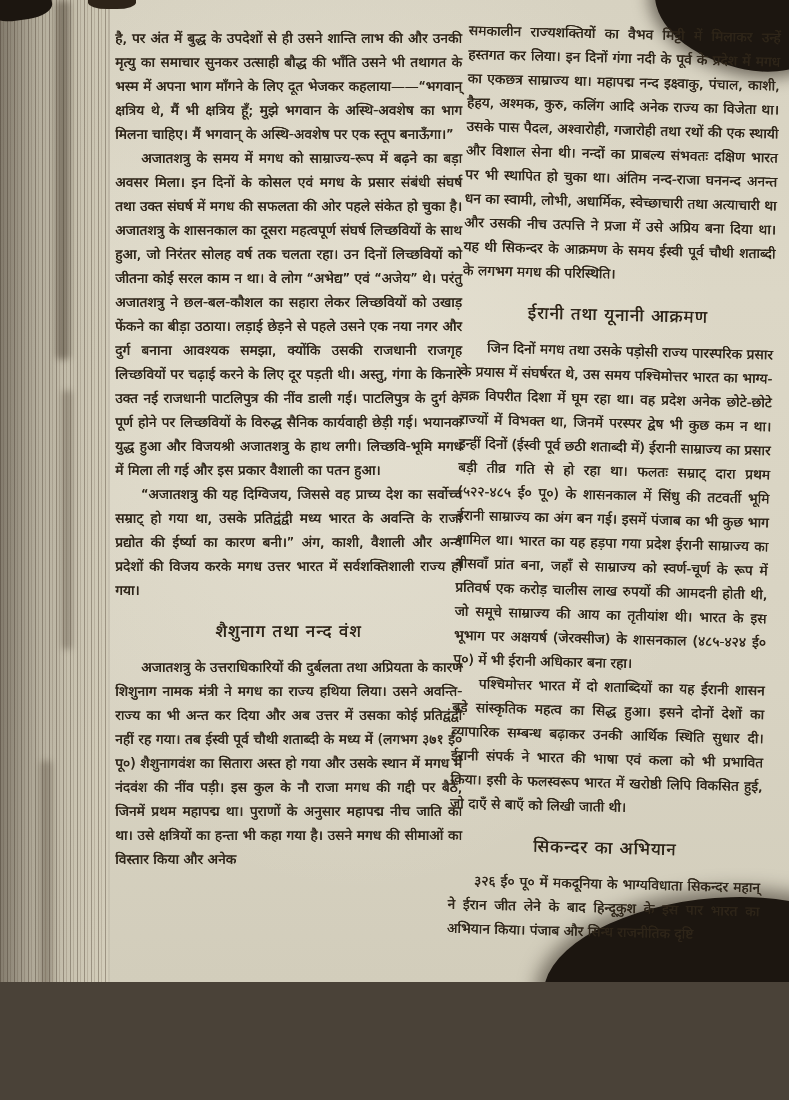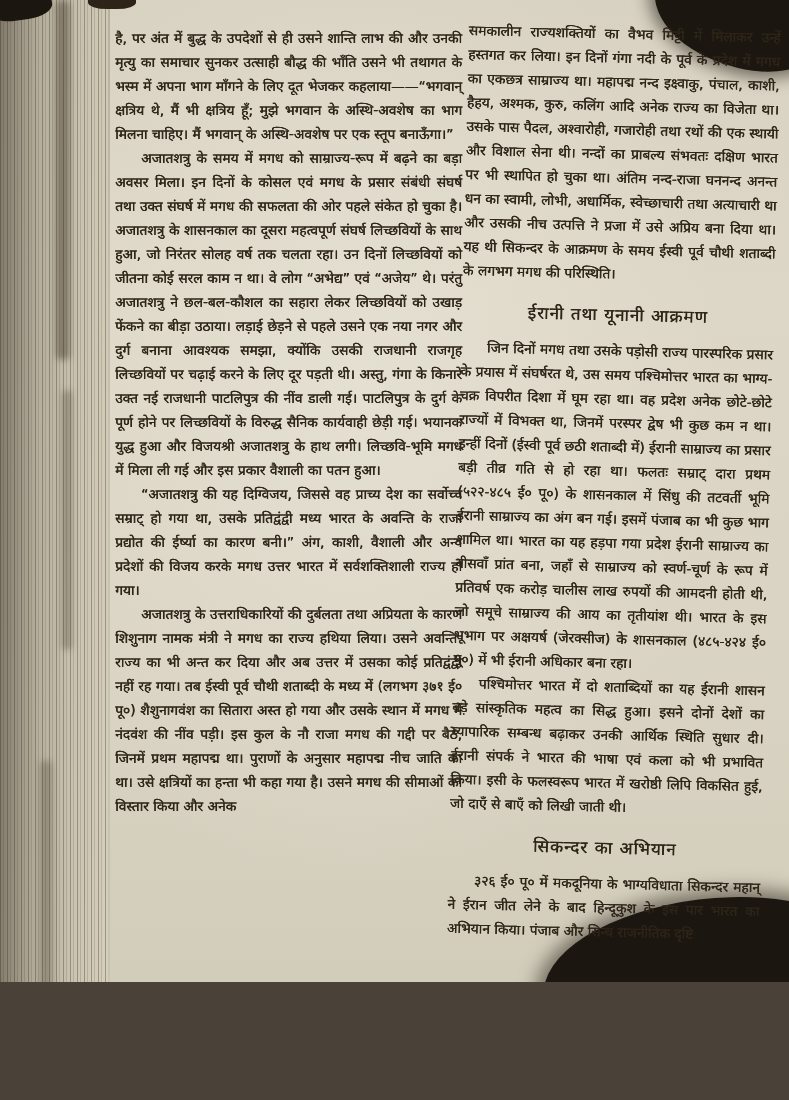--- a/index.html
+++ b/index.html
@@ -79,20 +79,21 @@
 
   <div class="corner tla"></div>
   <div class="corner tlb"></div>
   <div class="corner tr"></div>
   <div class="corner br"></div>
 
   <div class="col col-left">
     <p>है, पर अंत में बुद्ध के उपदेशों से ही उसने शान्ति लाभ की और उनकी मृत्यु का समाचार सुनकर उत्साही बौद्ध की भाँति उसने भी तथागत के भस्म में अपना भाग माँगने के लिए दूत भेजकर कहलाया——“भगवान् क्षत्रिय थे, मैं भी क्षत्रिय हूँ; मुझे भगवान के अस्थि-अवशेष का भाग मिलना चाहिए। मैं भगवान् के अस्थि-अवशेष पर एक स्तूप बनाऊँगा।”</p>
     <p class="indent">अजातशत्रु के समय में मगध को साम्राज्य-रूप में बढ़ने का बड़ा अवसर मिला। इन दिनों के कोसल एवं मगध के प्रसार संबंधी संघर्ष तथा उक्त संघर्ष में मगध की सफलता की ओर पहले संकेत हो चुका है। अजातशत्रु के शासनकाल का दूसरा महत्वपूर्ण संघर्ष लिच्छवियों के साथ हुआ, जो निरंतर सोलह वर्ष तक चलता रहा। उन दिनों लिच्छवियों को जीतना कोई सरल काम न था। वे लोग “अभेद्य” एवं “अजेय” थे। परंतु अजातशत्रु ने छल-बल-कौशल का सहारा लेकर लिच्छवियों को उखाड़ फेंकने का बीड़ा उठाया। लड़ाई छेड़ने से पहले उसने एक नया नगर और दुर्ग बनाना आवश्यक समझा, क्योंकि उसकी राजधानी राजगृह लिच्छवियों पर चढ़ाई करने के लिए दूर पड़ती थी। अस्तु, गंगा के किनारे उक्त नई राजधानी पाटलिपुत्र की नींव डाली गई। पाटलिपुत्र के दुर्ग के पूर्ण होने पर लिच्छवियों के विरुद्ध सैनिक कार्यवाही छेड़ी गई। भयानक युद्ध हुआ और विजयश्री अजातशत्रु के हाथ लगी। लिच्छवि-भूमि मगध में मिला ली गई और इस प्रकार वैशाली का पतन हुआ।</p>
     <p class="indent">“अजातशत्रु की यह दिग्विजय, जिससे वह प्राच्य देश का सर्वोच्च सम्राट् हो गया था, उसके प्रतिद्वंद्वी मध्य भारत के अवन्ति के राजा प्रद्योत की ईर्ष्या का कारण बनी।” अंग, काशी, वैशाली और अन्य प्रदेशों की विजय करके मगध उत्तर भारत में सर्वशक्तिशाली राज्य हो गया।</p>
+    <h2 class="section">शैशुनाग तथा नन्द वंश</h2>
     <p class="indent">अजातशत्रु के उत्तराधिकारियों की दुर्बलता तथा अप्रियता के कारण शिशुनाग नामक मंत्री ने मगध का राज्य हथिया लिया। उसने अवन्ति-राज्य का भी अन्त कर दिया और अब उत्तर में उसका कोई प्रतिद्वंद्वी नहीं रह गया। तब ईस्वी पूर्व चौथी शताब्दी के मध्य में (लगभग ३७१ ई० पू०) शैशुनागवंश का सितारा अस्त हो गया और उसके स्थान में मगध में नंदवंश की नींव पड़ी। इस कुल के नौ राजा मगध की गद्दी पर बैठे, जिनमें प्रथम महापद्म था। पुराणों के अनुसार महापद्म नीच जाति का था। उसे क्षत्रियों का हन्ता भी कहा गया है। उसने मगध की सीमाओं का विस्तार किया और अनेक</p>
   </div>
 
   <div class="col col-right">
     <p>समकालीन राज्यशक्तियों का वैभव मिट्टी में मिलाकर उन्हें हस्तगत कर लिया। इन दिनों गंगा नदी के पूर्व के प्रदेश में मगध का एकछत्र साम्राज्य था। महापद्म नन्द इक्ष्वाकु, पंचाल, काशी, हैहय, अश्मक, कुरु, कलिंग आदि अनेक राज्य का विजेता था। उसके पास पैदल, अश्वारोही, गजारोही तथा रथों की एक स्थायी और विशाल सेना थी। नन्दों का प्राबल्य संभवतः दक्षिण भारत पर भी स्थापित हो चुका था। अंतिम नन्द-राजा घननन्द अनन्त धन का स्वामी, लोभी, अधार्मिक, स्वेच्छाचारी तथा अत्याचारी था और उसकी नीच उत्पत्ति ने प्रजा में उसे अप्रिय बना दिया था। यह थी सिकन्दर के आक्रमण के समय ईस्वी पूर्व चौथी शताब्दी के लगभग मगध की परिस्थिति।</p>
     <h2 class="section">ईरानी तथा यूनानी आक्रमण</h2>
     <p class="indent">जिन दिनों मगध तथा उसके पड़ोसी राज्य पारस्परिक प्रसार के प्रयास में संघर्षरत थे, उस समय पश्चिमोत्तर भारत का भाग्य-चक्र विपरीत दिशा में घूम रहा था। वह प्रदेश अनेक छोटे-छोटे राज्यों में विभक्त था, जिनमें परस्पर द्वेष भी कुछ कम न था। इन्हीं दिनों (ईस्वी पूर्व छठी शताब्दी में) ईरानी साम्राज्य का प्रसार बड़ी तीव्र गति से हो रहा था। फलतः सम्राट् दारा प्रथम (५२२-४८५ ई० पू०) के शासनकाल में सिंधु की तटवर्ती भूमि ईरानी साम्राज्य का अंग बन गई। इसमें पंजाब का भी कुछ भाग शामिल था। भारत का यह हड़पा गया प्रदेश ईरानी साम्राज्य का बीसवाँ प्रांत बना, जहाँ से साम्राज्य को स्वर्ण-चूर्ण के रूप में प्रतिवर्ष एक करोड़ चालीस लाख रुपयों की आमदनी होती थी, जो समूचे साम्राज्य की आय का तृतीयांश थी। भारत के इस भूभाग पर अक्षयर्ष (जेरक्सीज) के शासनकाल (४८५-४२४ ई० पू०) में भी ईरानी अधिकार बना रहा।</p>
     <p class="indent">पश्चिमोत्तर भारत में दो शताब्दियों का यह ईरानी शासन बड़े सांस्कृतिक महत्व का सिद्ध हुआ। इसने दोनों देशों का व्यापारिक सम्बन्ध बढ़ाकर उनकी आर्थिक स्थिति सुधार दी। ईरानी संपर्क ने भारत की भाषा एवं कला को भी प्रभावित किया। इसी के फलस्वरूप भारत में खरोष्ठी लिपि विकसित हुई, जो दाएँ से बाएँ को लिखी जाती थी।</p>
     <h2 class="section">सिकन्दर का अभियान</h2>
     <p class="indent">३२६ ई० पू० में मकदूनिया के भाग्यविधाता सिकन्दर महान् ने ईरान जीत लेने के बाद हिन्दूकुश के इस पार भारत का अभियान किया। पंजाब और सिन्ध राजनीतिक दृष्टि</p>

